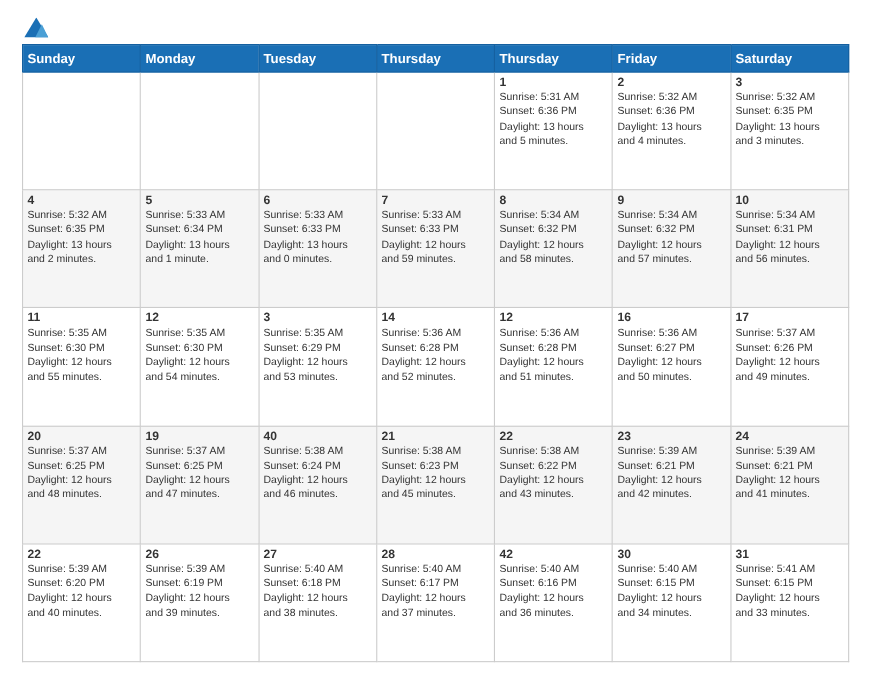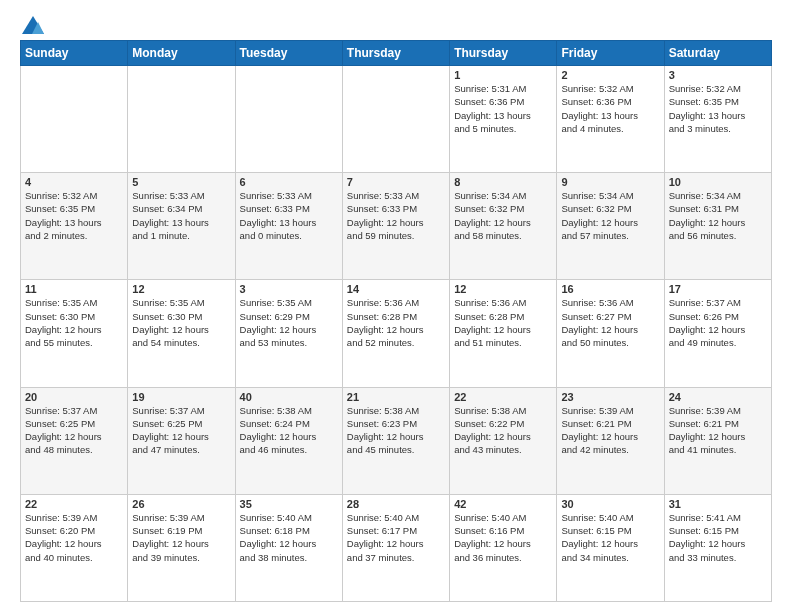--- a/index.html
+++ b/index.html
@@ -330,21 +330,21 @@
 and 40 minutes.</div>
           </td>
           <td>
             <span class="day-num">26</span>
             <div class="day-info" style="white-space: pre-line;">Sunrise: 5:39 AM
 Sunset: 6:19 PM
 Daylight: 12 hours
 and 39 minutes.</div>
           </td>
           <td>
-            <span class="day-num">35</span>
+            <span class="day-num">27</span>
             <div class="day-info" style="white-space: pre-line;">Sunrise: 5:40 AM
 Sunset: 6:18 PM
 Daylight: 12 hours
 and 38 minutes.</div>
           </td>
           <td>
             <span class="day-num">28</span>
             <div class="day-info" style="white-space: pre-line;">Sunrise: 5:40 AM
 Sunset: 6:17 PM
 Daylight: 12 hours

